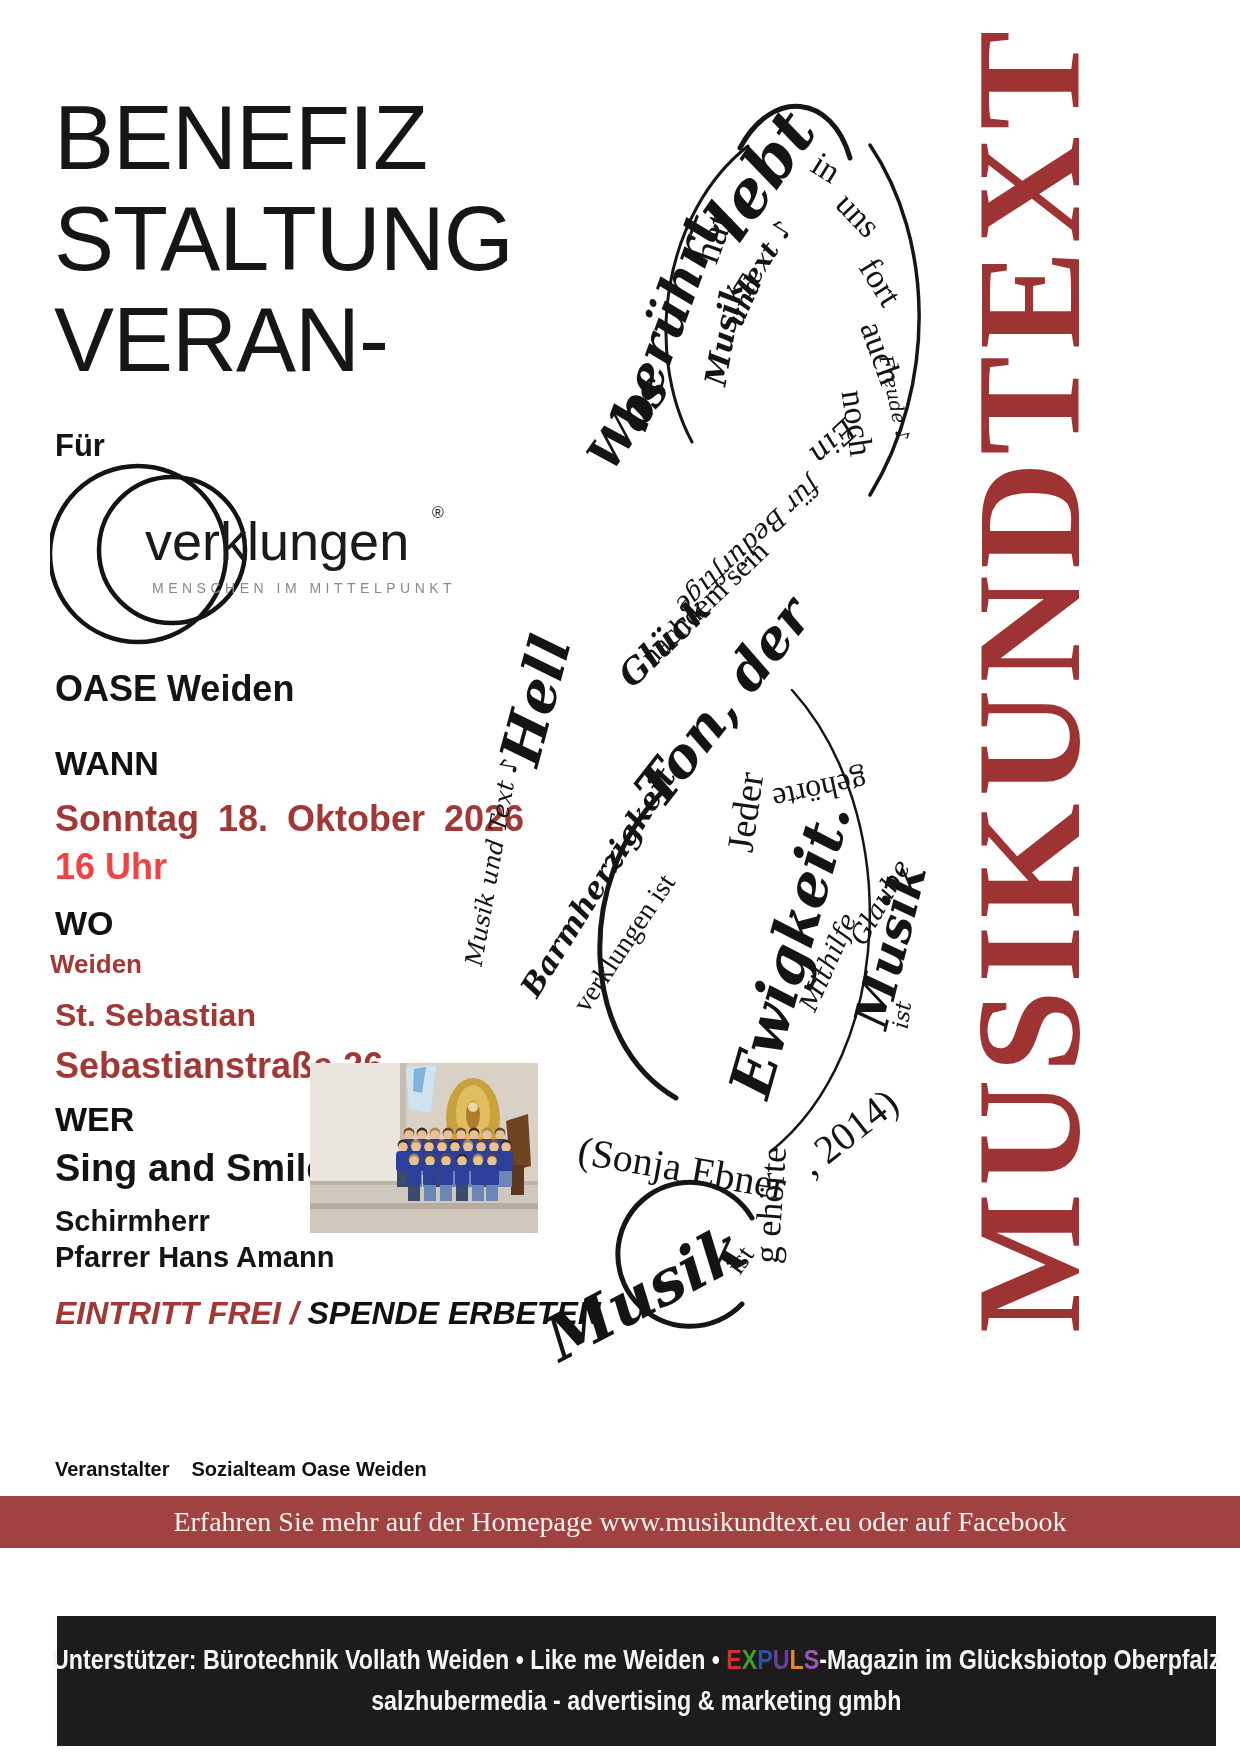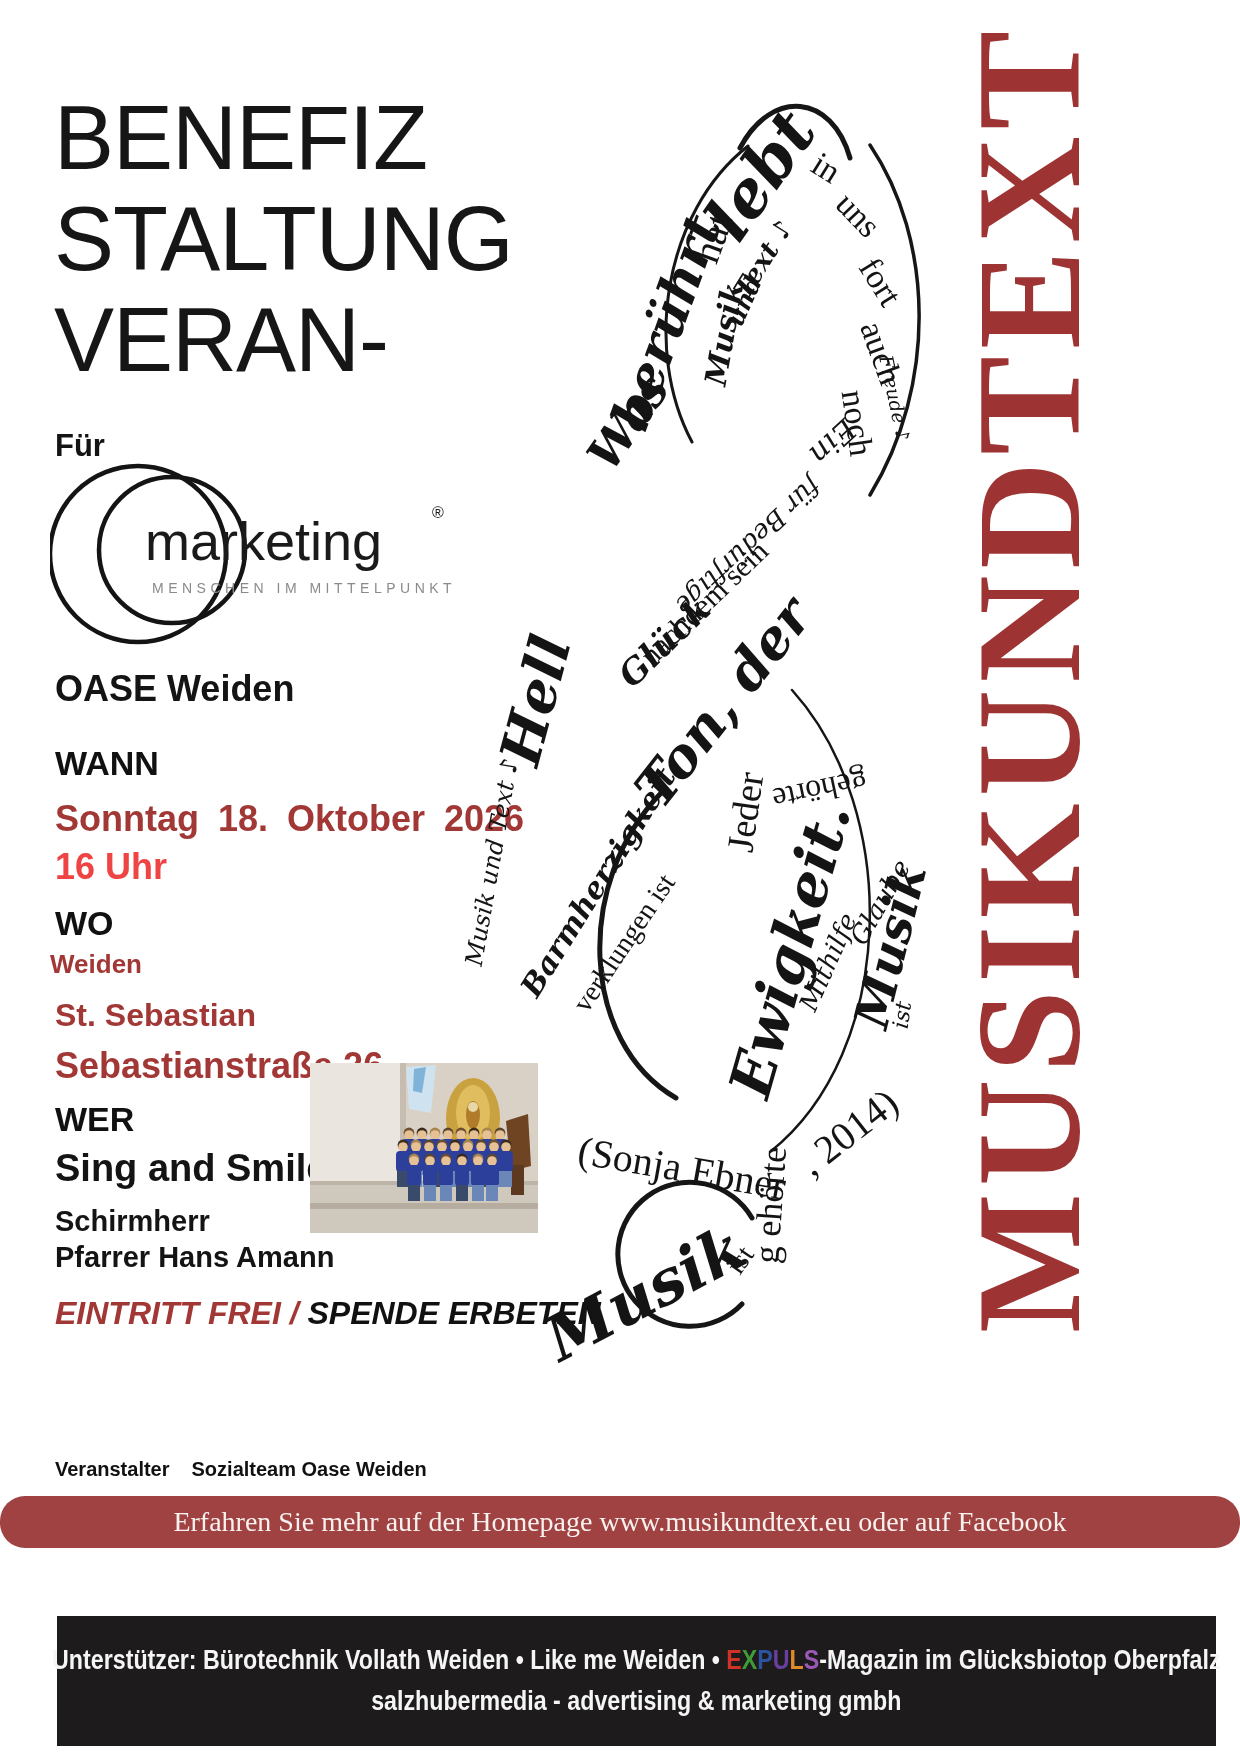--- a/index.html
+++ b/index.html
@@ -49,21 +49,21 @@
   .cw-serif{font-family:"Liberation Serif",serif;}
 
   
   .vertical-title{left:942px;top:28px;width:175px;height:1305px;
       writing-mode:vertical-rl;transform:rotate(180deg);
       font-family:"Liberation Serif",serif;font-weight:bold;font-size:148px;
       letter-spacing:7px;line-height:175px;text-align:center;white-space:nowrap;}
 
   
   .banner{left:0;top:1496px;width:1240px;height:52px;display:flex;align-items:center;
-          justify-content:center;border-radius:25px;}
+          justify-content:center;}
   .banner span{font-family:"Liberation Serif",serif;font-size:28px;color:#f7f2ee;}
 
   
   .footer{left:57px;top:1616px;width:1159px;height:130px;background:#1d1b1b;
           display:flex;flex-direction:column;align-items:center;justify-content:center;
           gap:10px;}
   .footer-line{color:#f5f5f5;font-weight:bold;font-size:27px;white-space:nowrap;
                transform:scaleX(0.86);transform-origin:center;}
 </style>
 </head>
@@ -75,21 +75,21 @@
   <div>VERAN-</div>
 </div>
 
 <div class="abs fuer">Für</div>
 
 <div class="abs logo-box">
   <svg width="420" height="235" viewBox="0 0 420 235">
     <circle cx="88" cy="102" r="88" fill="none" stroke="#141414" stroke-width="4.5"></circle>
     <circle cx="122" cy="98" r="73" fill="none" stroke="#141414" stroke-width="4.5"></circle>
   </svg>
-  <span class="logo-text">marketing</span>
+  <span class="logo-text">verklungen</span>
   <span class="logo-reg">®</span>
   <span class="logo-tag">MENSCHEN IM MITTELPUNKT</span>
 </div>
 
 <div class="abs org-line">OASE Weiden</div>
 
 <div class="abs lbl wann-lbl">WANN</div>
 <div class="abs red accent-red wann-date" style="color: rgb(162, 56, 54);">Sonntag 18. Oktober 2026</div>
 <div class="abs red accent-red wann-time" style="color: #ef4444;">16 Uhr</div>
 

